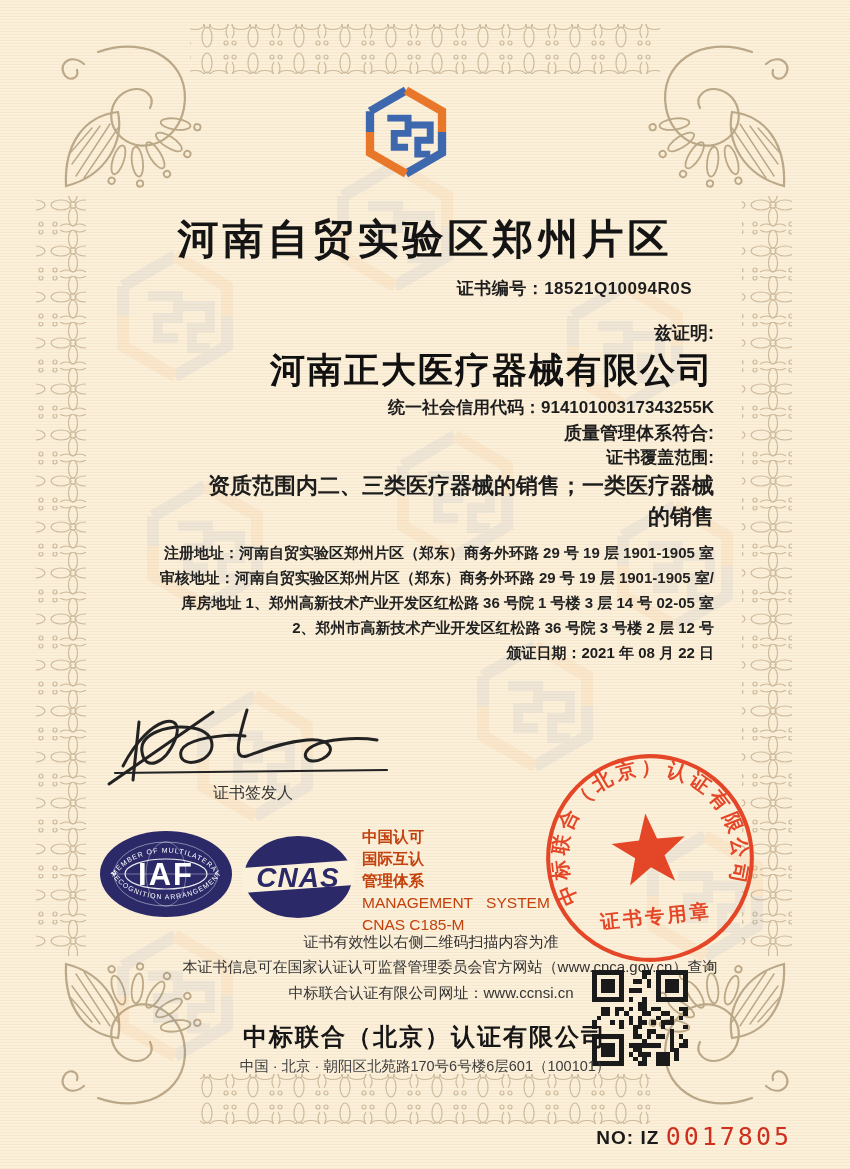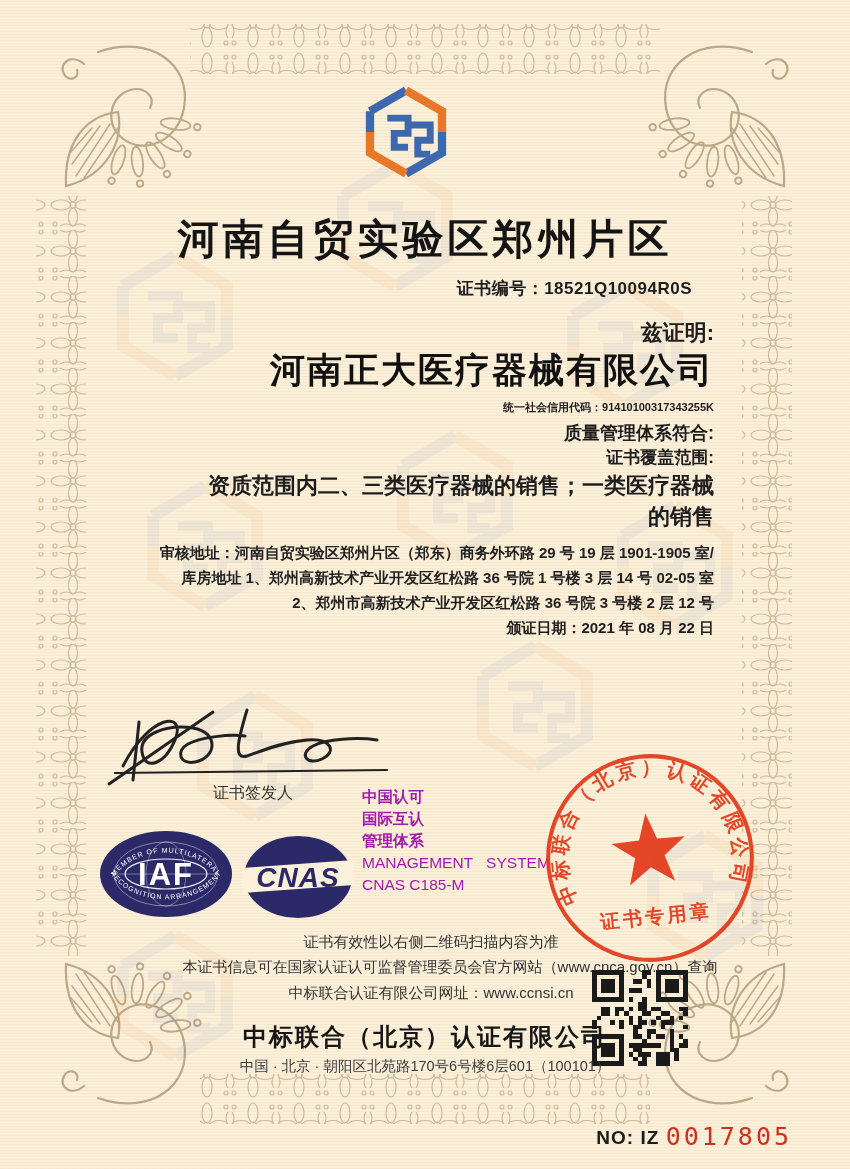--- a/index.html
+++ b/index.html
@@ -9,31 +9,31 @@
       repeating-linear-gradient(0deg, rgba(228,178,140,.15) 0 1px, rgba(0,0,0,0) 1px 3px),
       #fbf0da;
     font-family:"Liberation Sans", sans-serif;
     color:#1d1d1d;
     -webkit-font-smoothing:antialiased;
   }
   .abs{position:absolute;}
   .title{top:212px;left:0;right:0;text-align:center;font-size:41px;font-weight:700;letter-spacing:4px;color:#141414;}
   .certno{top:277px;right:158px;font-size:17px;font-weight:700;letter-spacing:.5px;}
   .main{top:320px;left:95px;right:136px;text-align:right;}
-  .lbl{font-size:22px;font-weight:700;line-height:26px;}
+  .lbl{font-size:18px;font-weight:700;line-height:26px;}
   .company{font-size:35px;font-weight:700;line-height:48px;letter-spacing:2px;color:#111;}
-  .credit{font-size:11px;font-weight:700;line-height:27px;}
+  .credit{font-size:17px;font-weight:700;line-height:27px;}
   .syslbl{font-size:18px;font-weight:700;line-height:25px;}
   .standard{font-size:25px;font-weight:700;line-height:32px;letter-spacing:.5px;}
   .scopelbl{font-size:17px;font-weight:700;line-height:24px;}
   .scope{font-size:22px;font-weight:700;line-height:31px;}
   .addr{margin-top:8px;font-size:15px;font-weight:700;line-height:25px;color:#222;}
   .dates{margin-top:2px;font-size:15px;font-weight:700;line-height:21px;}
   .sign-caption{top:783px;left:168px;width:170px;text-align:center;font-size:16px;color:#333;}
-  .acc-text{top:786px;left:362px;font-size:15.5px;font-weight:700;line-height:22px;color:#a21caf;text-align:left;}
+  .acc-text{top:826px;left:362px;font-size:15.5px;font-weight:700;line-height:22px;color:#c2410c;text-align:left;}
   .acc-text .en{font-weight:400;}
   .acc-text .wide{word-spacing:9px;}
   .foot{left:12px;right:0;text-align:center;font-size:15px;color:#333;}
   .f1{top:933px;}
   .f2{top:958px;padding-left:38px;}
   .f3{top:984px;}
   .issuer-name{top:1021px;left:0;right:0;text-align:center;font-size:24px;font-weight:700;letter-spacing:2px;color:#161616;}
   .issuer-addr{top:1057px;left:0;right:0;text-align:center;font-size:14.5px;color:#3c3c3c;}
   .serial{top:1122px;right:58px;font-size:19px;font-weight:700;color:#1a1a1a;letter-spacing:1px;margin-left:48px;}
   .serial .num{font-family:"DejaVu Sans Mono", monospace;font-size:25px;font-weight:400;color:#cf2f1d;letter-spacing:3px;vertical-align:-1px;}
@@ -133,20 +133,21 @@
 
 <div class="abs main">
   <div class="lbl">兹证明:</div>
   <div class="company">河南正大医疗器械有限公司</div>
   <div class="credit">统一社会信用代码：91410100317343255K</div>
   <div class="syslbl">质量管理体系符合:</div>
   <div class="scopelbl">证书覆盖范围:</div>
   <div class="scope">资质范围内二、三类医疗器械的销售；一类医疗器械</div>
   <div class="scope">的销售</div>
   <div class="addr">
+    <div>注册地址：河南自贸实验区郑州片区（郑东）商务外环路 29 号 19 层 1901-1905 室</div>
     <div>审核地址：河南自贸实验区郑州片区（郑东）商务外环路 29 号 19 层 1901-1905 室/</div>
     <div>库房地址 1、郑州高新技术产业开发区红松路 36 号院 1 号楼 3 层 14 号 02-05 室</div>
     <div>2、郑州市高新技术产业开发区红松路 36 号院 3 号楼 2 层 12 号</div>
   </div>
   <div class="dates">
     <div>颁证日期：2021 年 08 月 22 日</div>
   </div>
 </div>
 
 <svg class="abs" style="top:696px;left:95px" width="310" height="95" viewBox="0 0 310 95">

